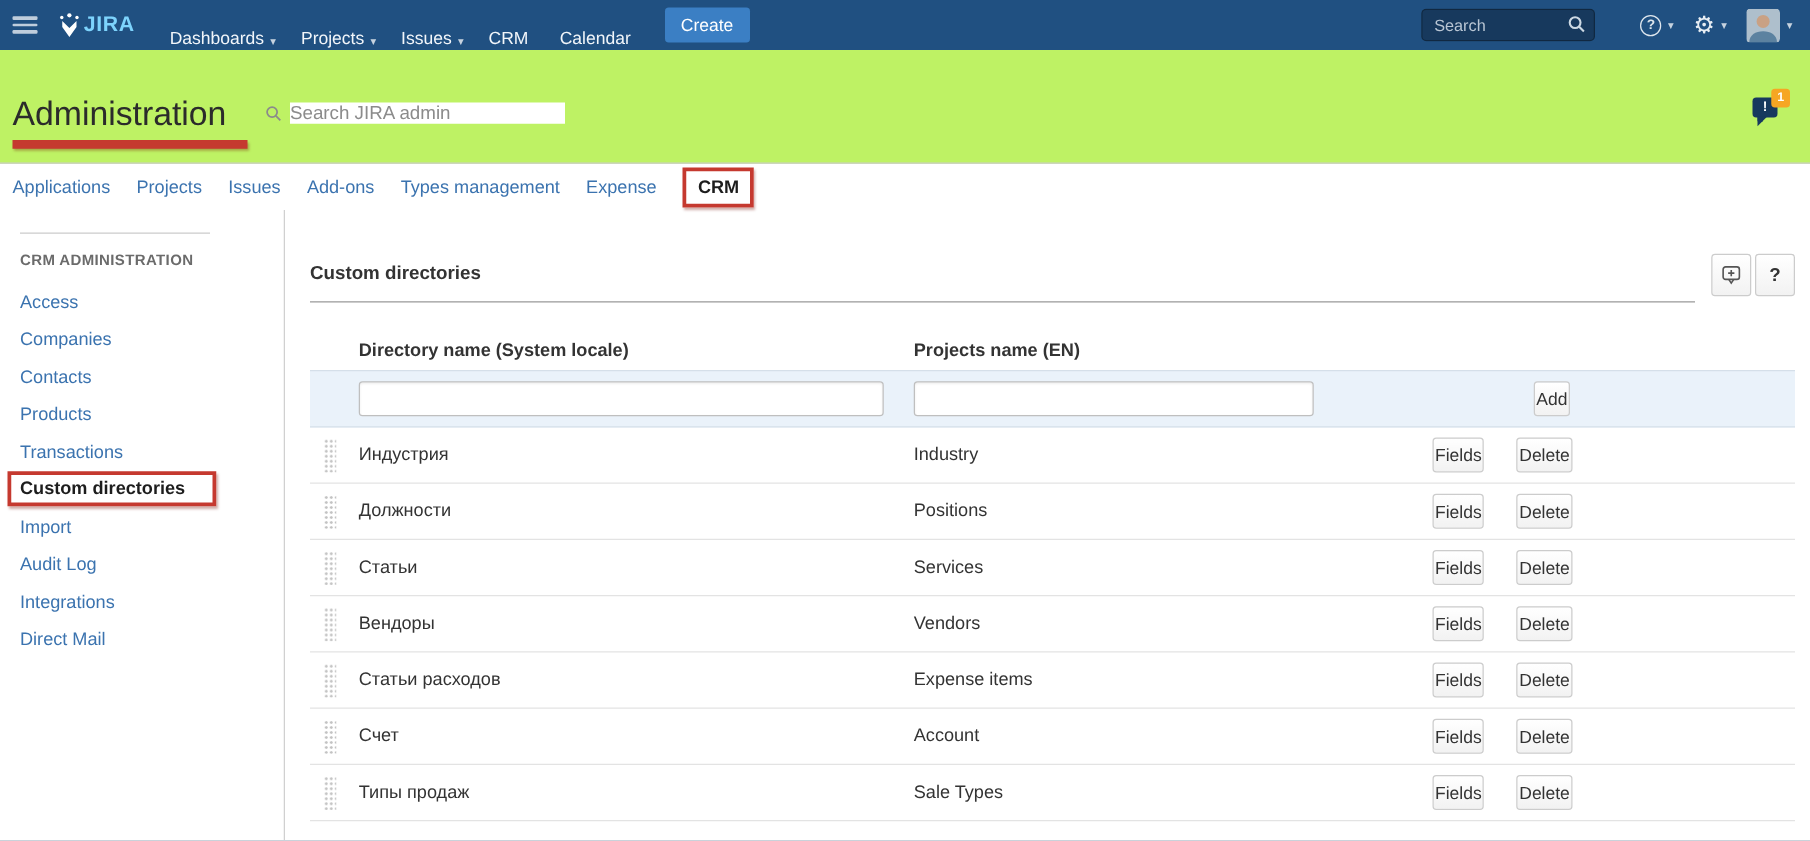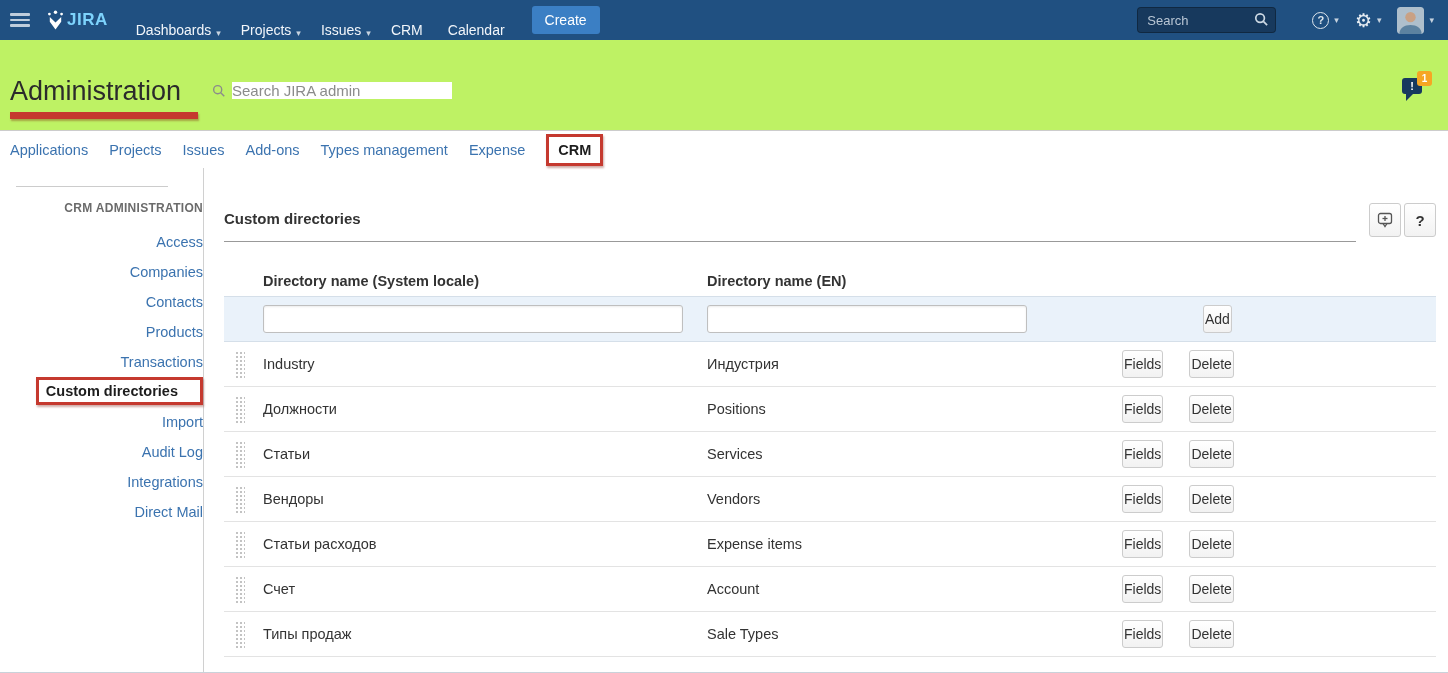--- a/index.html
+++ b/index.html
@@ -45,21 +45,21 @@
   .notif .bubble:after{content:"";position:absolute;left:4px;top:15px;border:4px solid transparent;border-top-color:#17395e;border-left-color:#17395e;}
   .notif .badge{position:absolute;right:-6px;top:-7px;min-width:15px;height:15px;background:var(--badge);border-radius:3px;color:#fff;font-size:10px;font-weight:bold;text-align:center;line-height:15px;padding:0 2px;}
 
   
   .tabs{height:37px;display:flex;align-items:center;padding-left:10px;flex:none;}
   .tab{color:var(--link-blue);font-size:14.5px;margin-right:21px;cursor:pointer;white-space:nowrap;}
   .tab.active{color:#1d1d1d;font-weight:bold;border:3px solid var(--red);padding:5px 9px;box-shadow:1px 2px 2px rgba(120,20,10,.35);background:#fff;}
 
   
   .content{flex:1;display:flex;min-height:0;}
-  .sidebar{width:204px;border-right:1px solid #d0d0d0;padding:18px 0 0 16px;flex:none;text-align:right;}
+  .sidebar{width:228px;border-right:1px solid #d0d0d0;padding:18px 0 0 16px;flex:none;}
   .sb-sep{width:152px;border-top:1px solid #ccc;}
   .sb-heading{margin-top:14px;font-size:12px;font-weight:bold;color:#6b6b6b;letter-spacing:.3px;}
   .sb-list{list-style:none;margin-top:12px;}
   .sb-item{height:30px;line-height:30px;font-size:14.5px;color:var(--link-blue);cursor:pointer;}
   .sb-item.active{color:#1d1d1d;font-weight:bold;}
   .sb-item.active .sb-label{display:inline-block;line-height:normal;border:3px solid var(--red);padding:3px 22px 3px 7px;margin-left:-10px;background:#fff;box-shadow:1px 2px 2px rgba(120,20,10,.35);position:relative;top:-1px;}
 
   .main{flex:1;padding:0 12px 0 20px;min-width:0;}
   .main-head{margin-top:42px;position:relative;}
   .head-line{border-bottom:1px solid #999;padding-bottom:13px;margin-right:80px;}
@@ -265,39 +265,39 @@
                 <line x1="5.5" y1="6.5" x2="10.5" y2="6.5"></line>
               </svg>
           </button>
           <button class="icon-btn">?</button>
         </div>
       </div>
 
       <div class="grid-row thead">
         <div></div>
         <div>Directory name (System locale)</div>
-        <div>Directory name (EN)</div>
+        <div>Projects name (EN)</div>
         <div></div>
       </div>
 
       <div class="grid-row filter-row">
         <div></div>
         <div><input class="inp-locale" type="text" value="" style=""></div>
         <div><input class="inp-en" type="text" value="" style=""></div>
         <div><button class="aui-btn add-btn">Add</button></div>
       </div>
 
       <div>
 
           <div class="grid-row data-row">
             <div>
               <div class="handle"></div>
             </div>
+            <div>Индустрия</div>
             <div>Industry</div>
-            <div>Индустрия</div>
             <div>
               <button class="aui-btn fields-btn">Fields</button>
               <button class="aui-btn">Delete</button>
             </div>
           </div>
 
           <div class="grid-row data-row">
             <div>
               <div class="handle"></div>
             </div>

